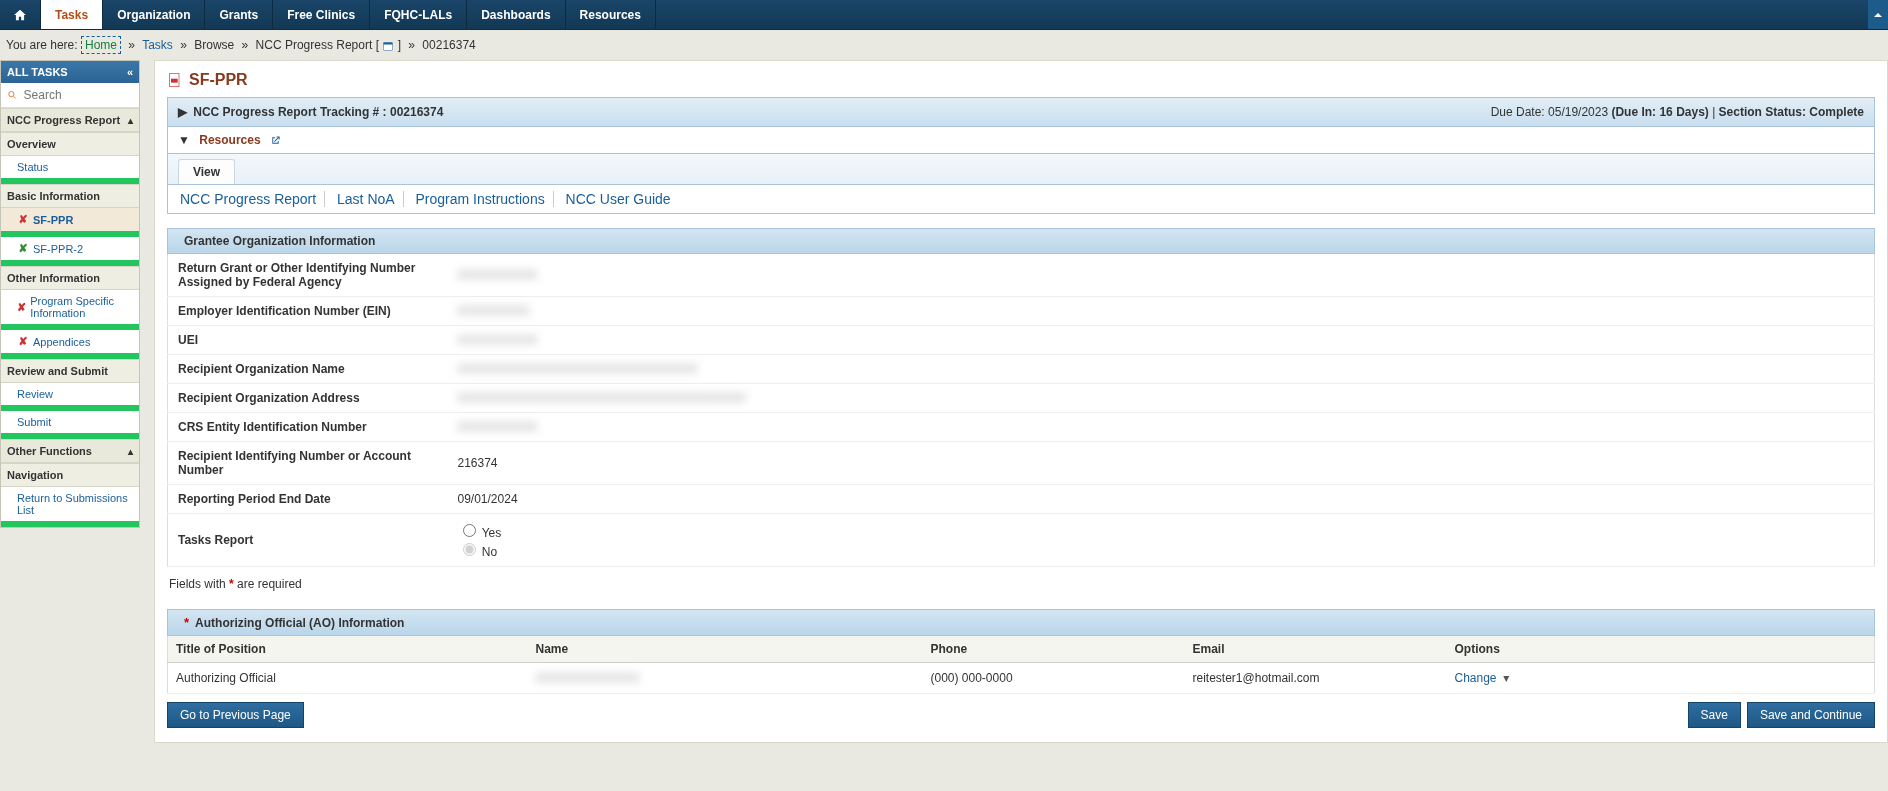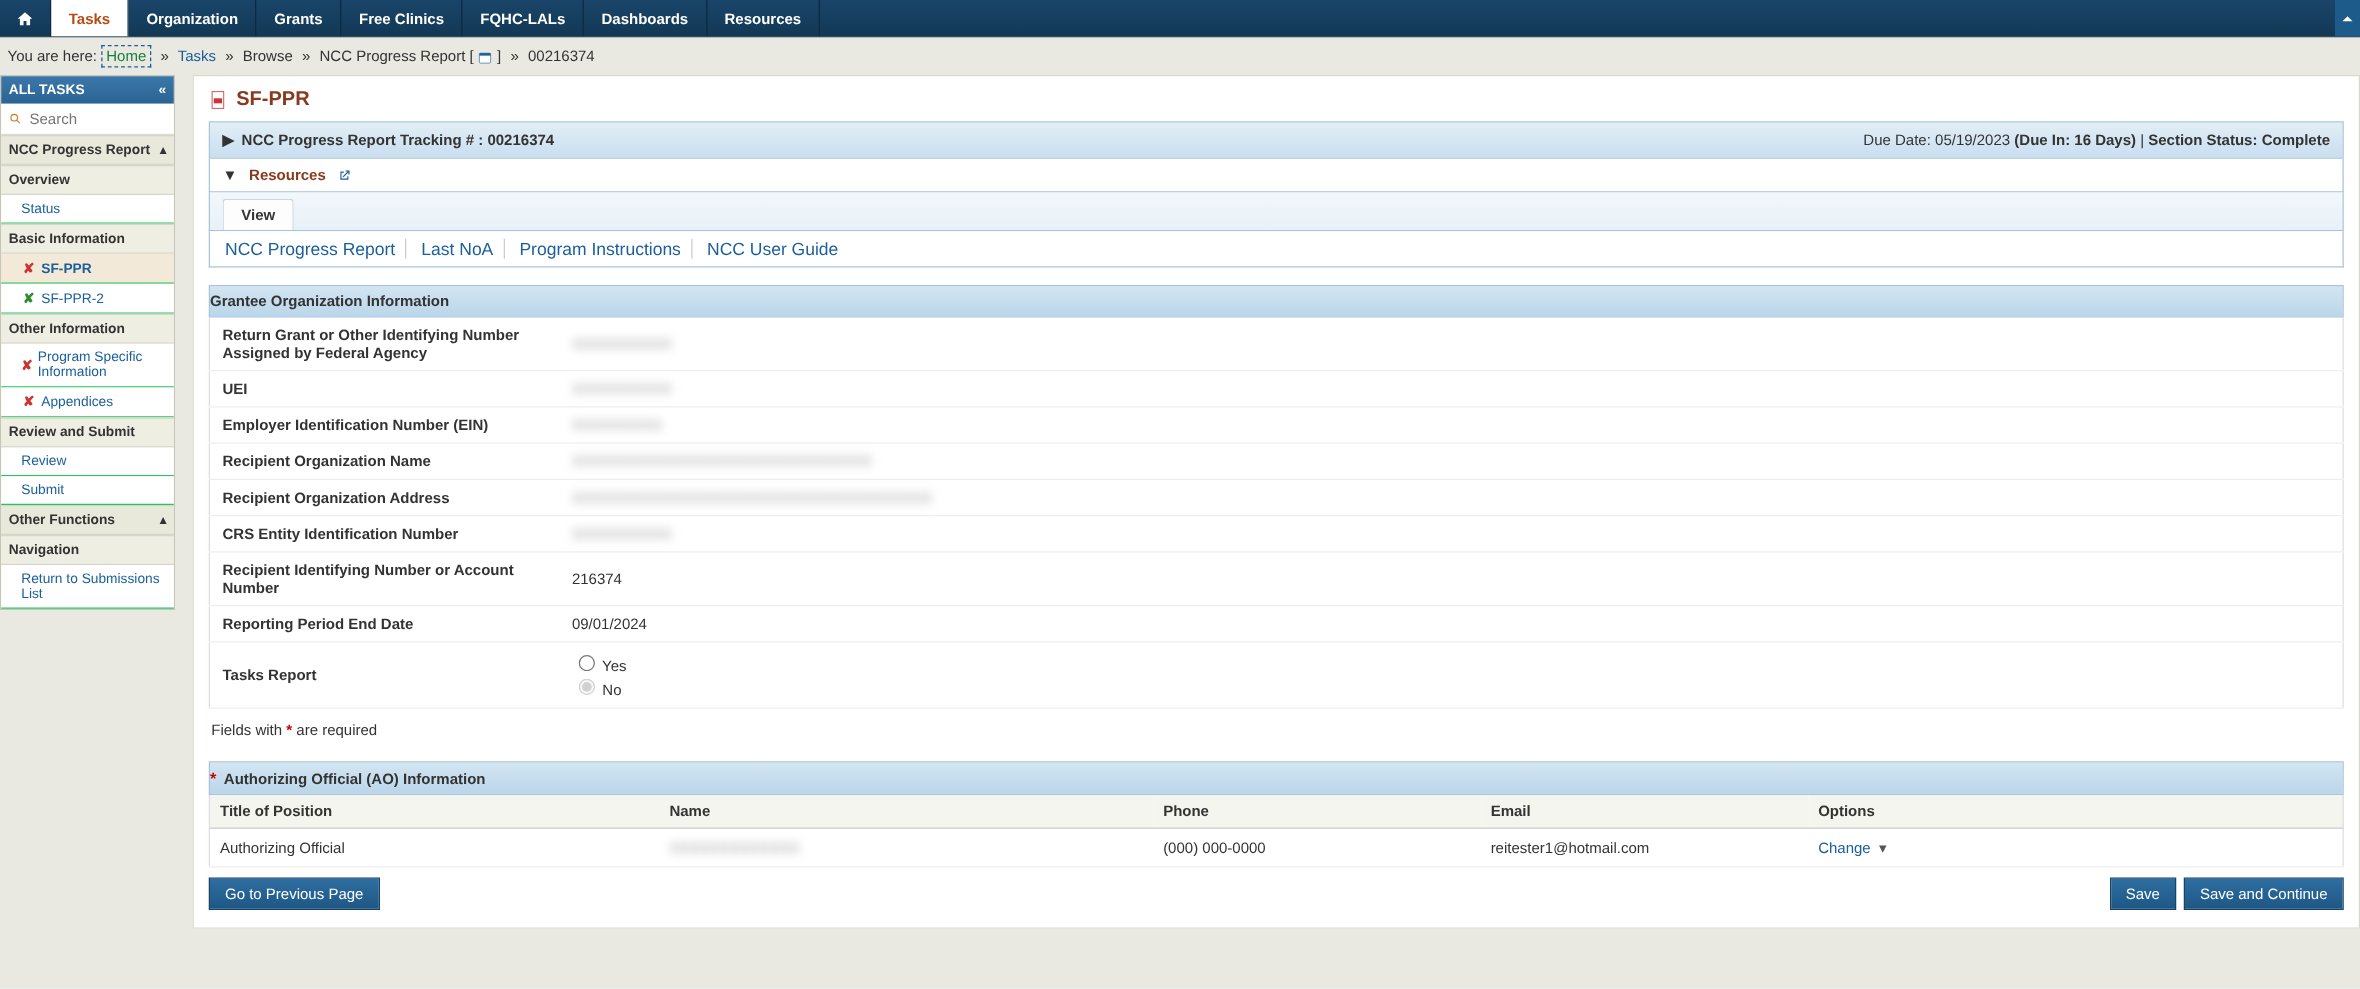--- a/index.html
+++ b/index.html
@@ -105,21 +105,21 @@
     border-top: 1px solid #d6d6c8;
     border-bottom: 1px solid #d6d6c8;
   }
   .side-link {
     display:block;
     padding: 5px 6px 5px 16px;
     color: #1a5e9a;
     font-size: 11px;
     text-decoration: none;
     background:#fff;
-    border-bottom: 1px solid #22c55e;
+    border-bottom: 6px solid #22c55e;
   }
   .side-link.with-icon {
     display:flex; align-items:center; gap:4px;
     padding-left: 16px;
   }
   .side-link.active {
     background: #f3e9d8;
     font-weight: bold;
   }
   .x-icon {
@@ -203,21 +203,21 @@
     text-decoration: none;
     padding: 0 8px;
     border-right: 1px solid #ccc;
   }
   .link-row a:first-child { padding-left: 0; }
   .link-row a:last-child { border-right: none; }
 
   .section-header {
     background: linear-gradient(#d3e5f2, #bad6ea);
     border: 1px solid #a9c4da;
-    padding: 5px 0;
+    padding: 5px 16px;
     font-weight: bold;
     color:#333;
     font-size: 12px;
     margin-top: 14px;
   }
   .section-header.with-star::before {
     content:"*"; color:#c00; margin-right:6px; font-size:13px;
   }
 
   .form-table {
@@ -411,26 +411,26 @@
     </div>
 
     <div class="section-header">Grantee Organization Information</div>
     <table class="form-table">
       <tbody>
           <tr>
         <td class="label">Return Grant or Other Identifying Number Assigned by Federal Agency</td>
         <td class="value"><span class="blur">XXXXXXXXXX</span></td>
       </tr>
       <tr>
+        <td class="label">Employer Identification Number (EIN)</td>
+        <td class="value"><span class="blur">XXXXXXXXX</span></td>
+      </tr>
+      <tr>
         <td class="label">UEI</td>
         <td class="value"><span class="blur">XXXXXXXXXX</span></td>
-      </tr>
-      <tr>
-        <td class="label">Employer Identification Number (EIN)</td>
-        <td class="value"><span class="blur">XXXXXXXXX</span></td>
       </tr>
       <tr>
         <td class="label">Recipient Organization Name</td>
         <td class="value"><span class="blur">XXXXXXXXXXXXXXXXXXXXXXXXXXXXXX</span></td>
       </tr>
       <tr>
         <td class="label">Recipient Organization Address</td>
         <td class="value"><span class="blur">XXXXXXXXXXXXXXXXXXXXXXXXXXXXXXXXXXXX</span></td>
       </tr>
       <tr>

